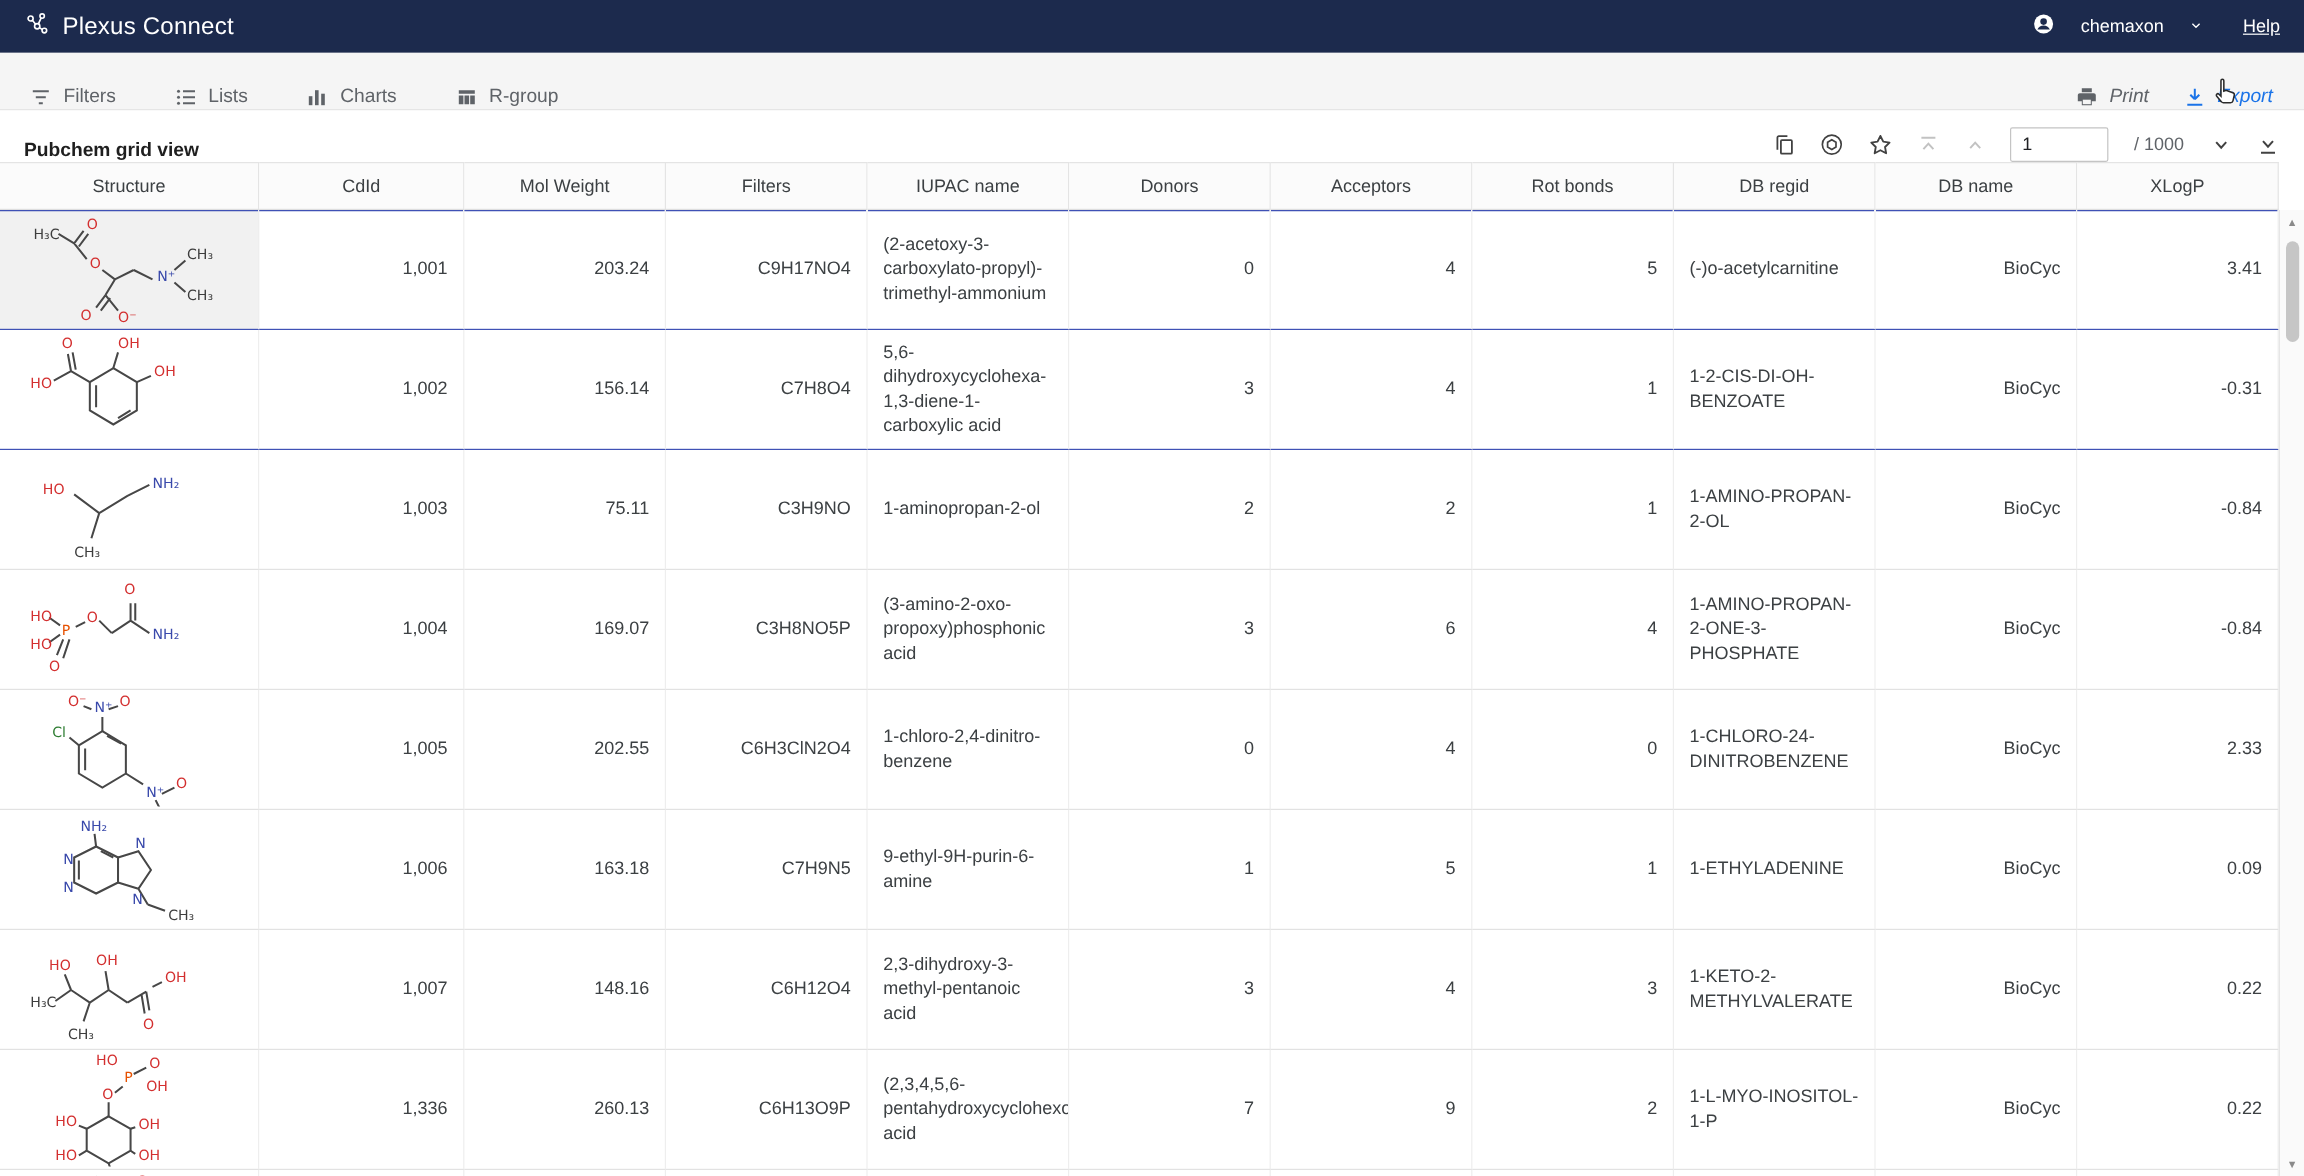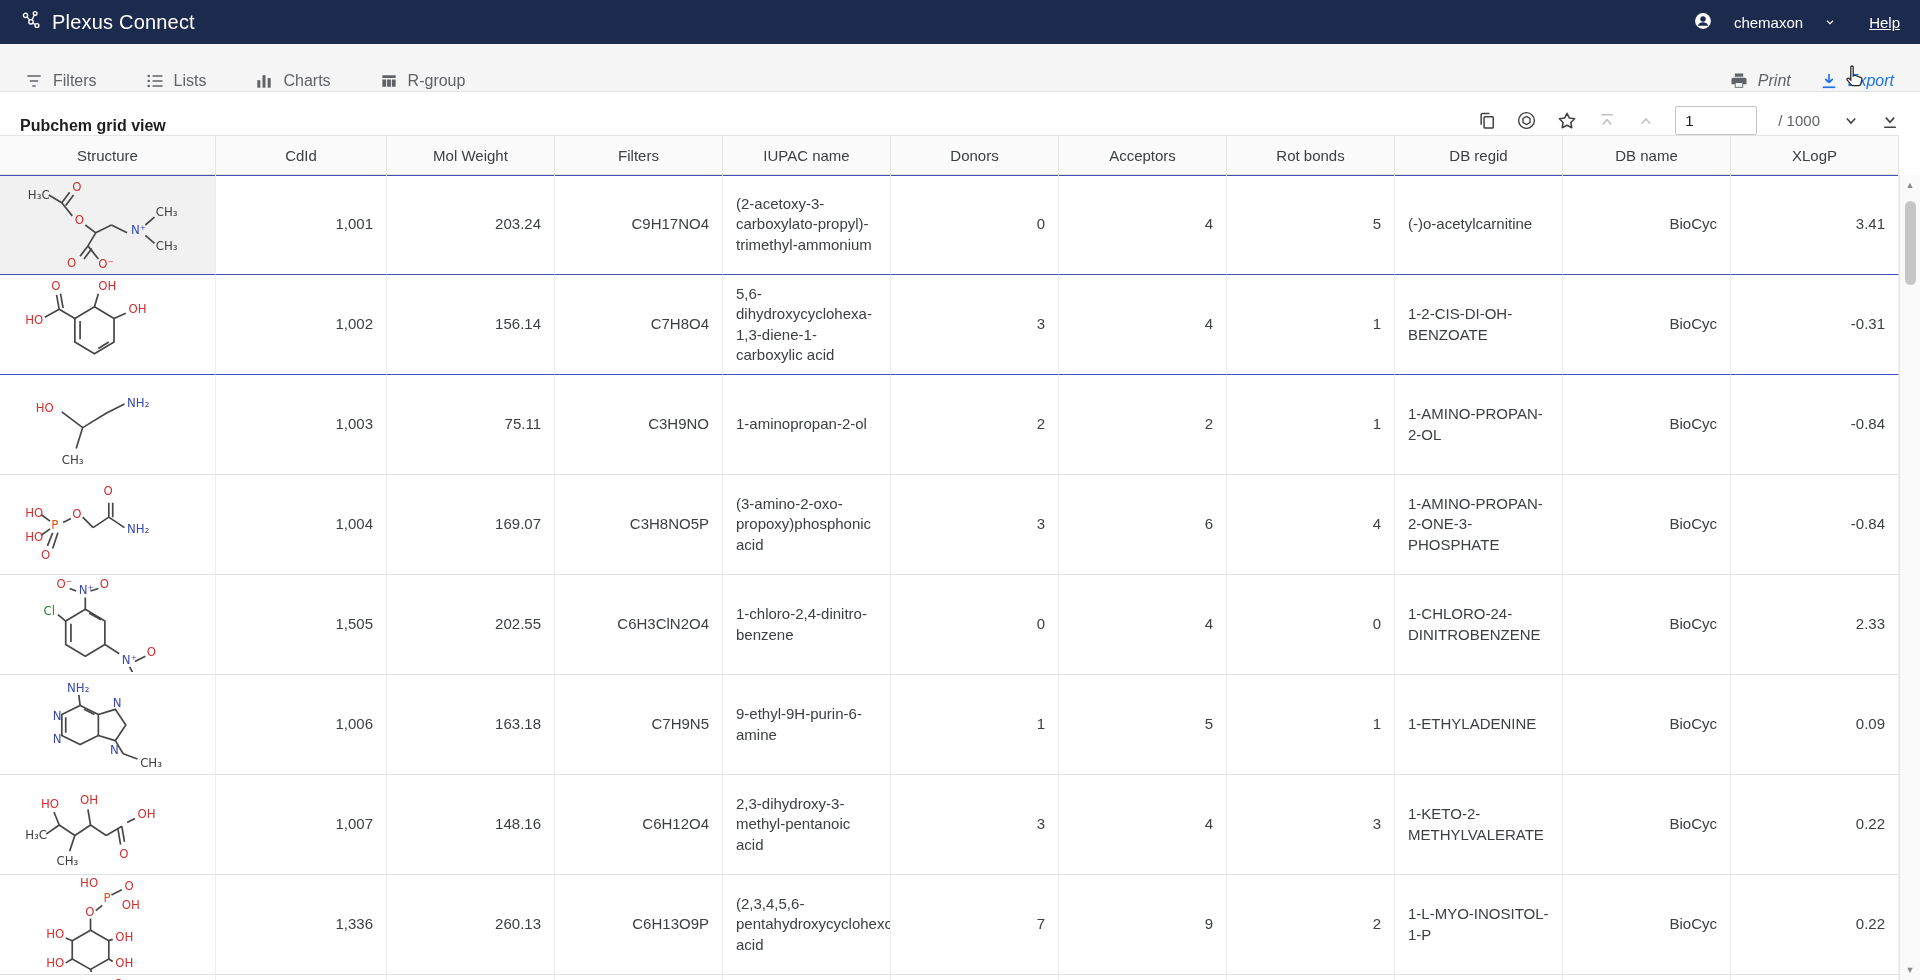--- a/index.html
+++ b/index.html
@@ -349,21 +349,21 @@
             <path d="M37 35L37 49M51 27L60 32M33 33L27 28M48 24L48 15M41 10L36 8M52 10L58 8M63 51L74 58M86 64L94 60M82 68L86 76"></path>
             <text class="cl" x="16" y="28">Cl</text>
             <text class="n" x="43" y="12">N⁺</text>
               <text class="o" x="26" y="8">O⁻</text>
               <text class="o" x="59" y="8">O</text>
             <text class="n" x="76" y="66">N⁺</text>
               <text class="o" x="95" y="60">O</text>
               <text class="o" x="84" y="84">O⁻</text>
           </svg>
         </td>
-        <td class="num">1,505</td>
+        <td class="num">1,005</td>
         <td class="num">202.55</td>
         <td class="num">C6H3ClN2O4</td>
         <td>1-chloro-2,4-dinitro-benzene</td>
         <td class="num">0</td>
         <td class="num">4</td>
         <td class="num">0</td>
         <td>1-CHLORO-24-DINITROBENZENE</td>
         <td class="num">BioCyc</td>
         <td class="num">2.33</td>
       </tr>

